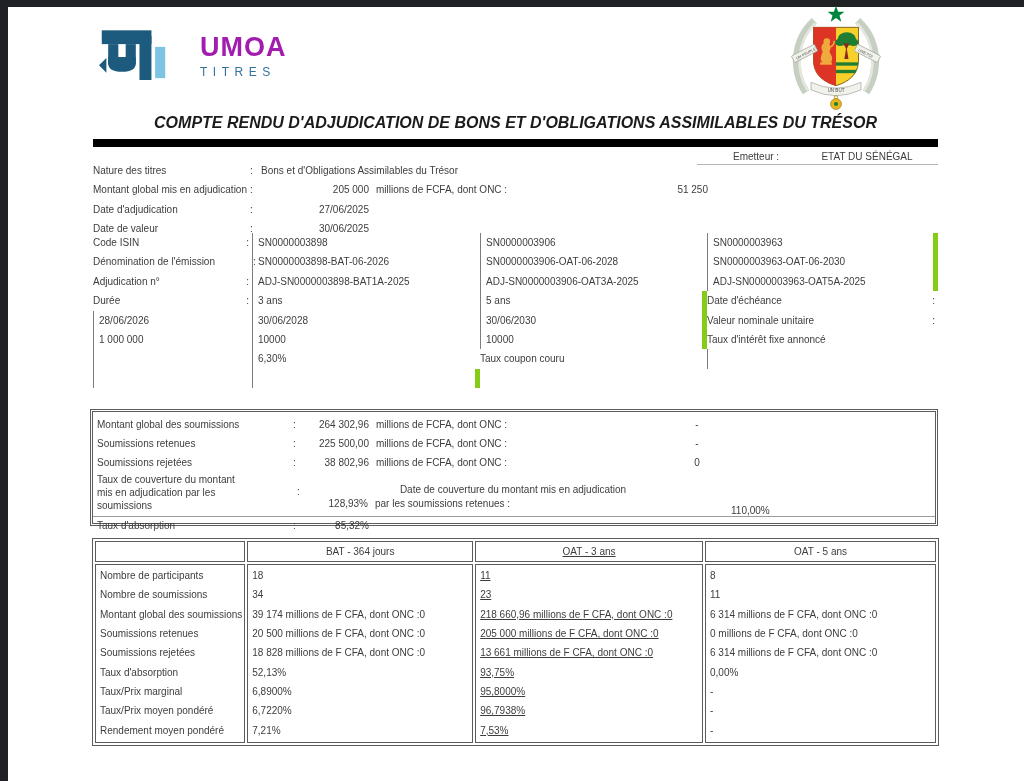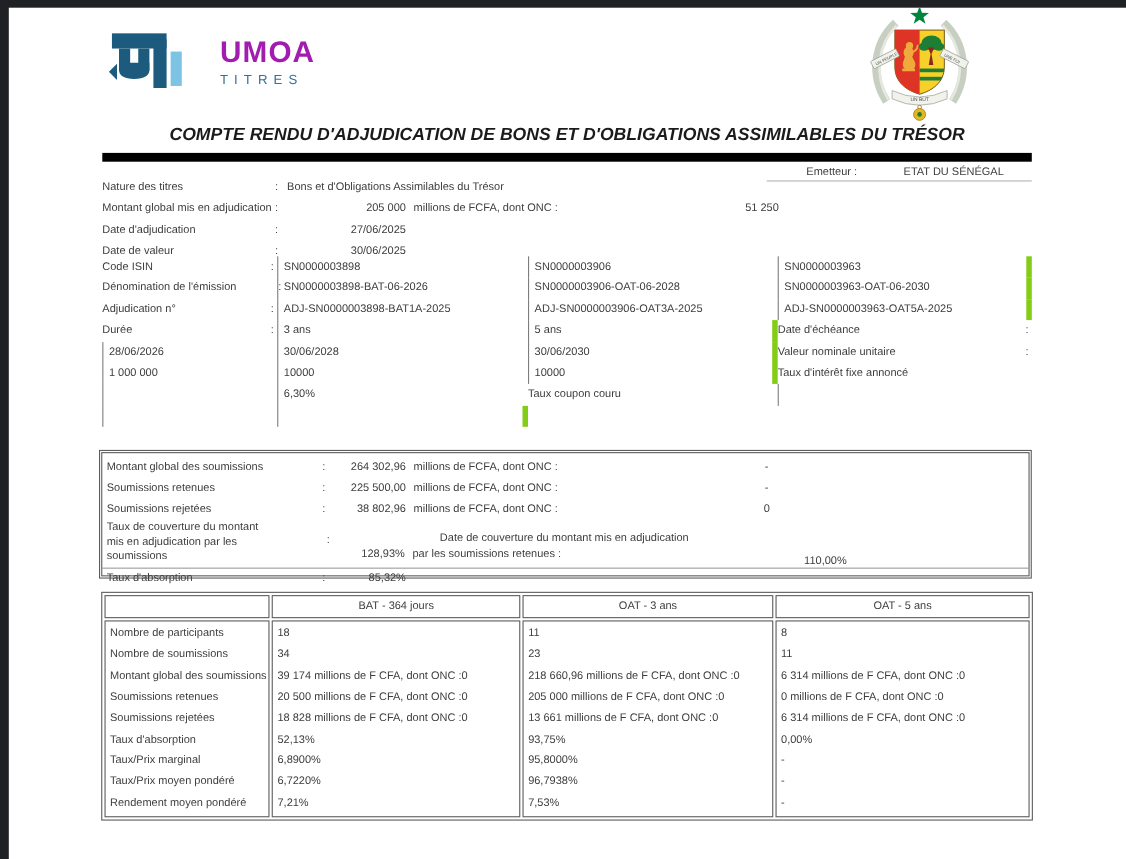--- a/index.html
+++ b/index.html
@@ -66,21 +66,21 @@
   .cov-mid2{ position:absolute; left:282px; top:25px; }
   .cov-val { position:absolute; left:598px; top:32px;margin-left:40px; }
   .absorp { display:flex; height:18px; line-height:17px; border-top:1px solid #9c9c9c; margin-top:3px; position:relative; }
 
   
   #detailWrap { position:absolute; left:92px; top:538px; width:847px; border:1px solid #5c5c5c; }
   #detailTable { border-collapse:separate; border-spacing:2px; width:100%; }
   #detailTable td { border:1px solid #5c5c5c; }
   #detailTable td:nth-child(1){ width:144px; }
   #detailTable td:nth-child(2){ width:223px; }
-  #detailTable td:nth-child(3){ width:225px; }
+  #detailTable td:nth-child(3){ width:225px;text-decoration:underline; }
   #detailTable td:nth-child(4){ width:228px; }
   .dth { height:17px; text-align:center; line-height:17px; }
   .dtd { vertical-align:top; padding:1px 0 2px 0; }
   .dline { height:19.35px; line-height:19.35px; padding-left:4px; white-space:nowrap; }
 </style>
 </head>
 <body>
 
 <div class="frame-top"></div>
 <div class="frame-left"></div>

